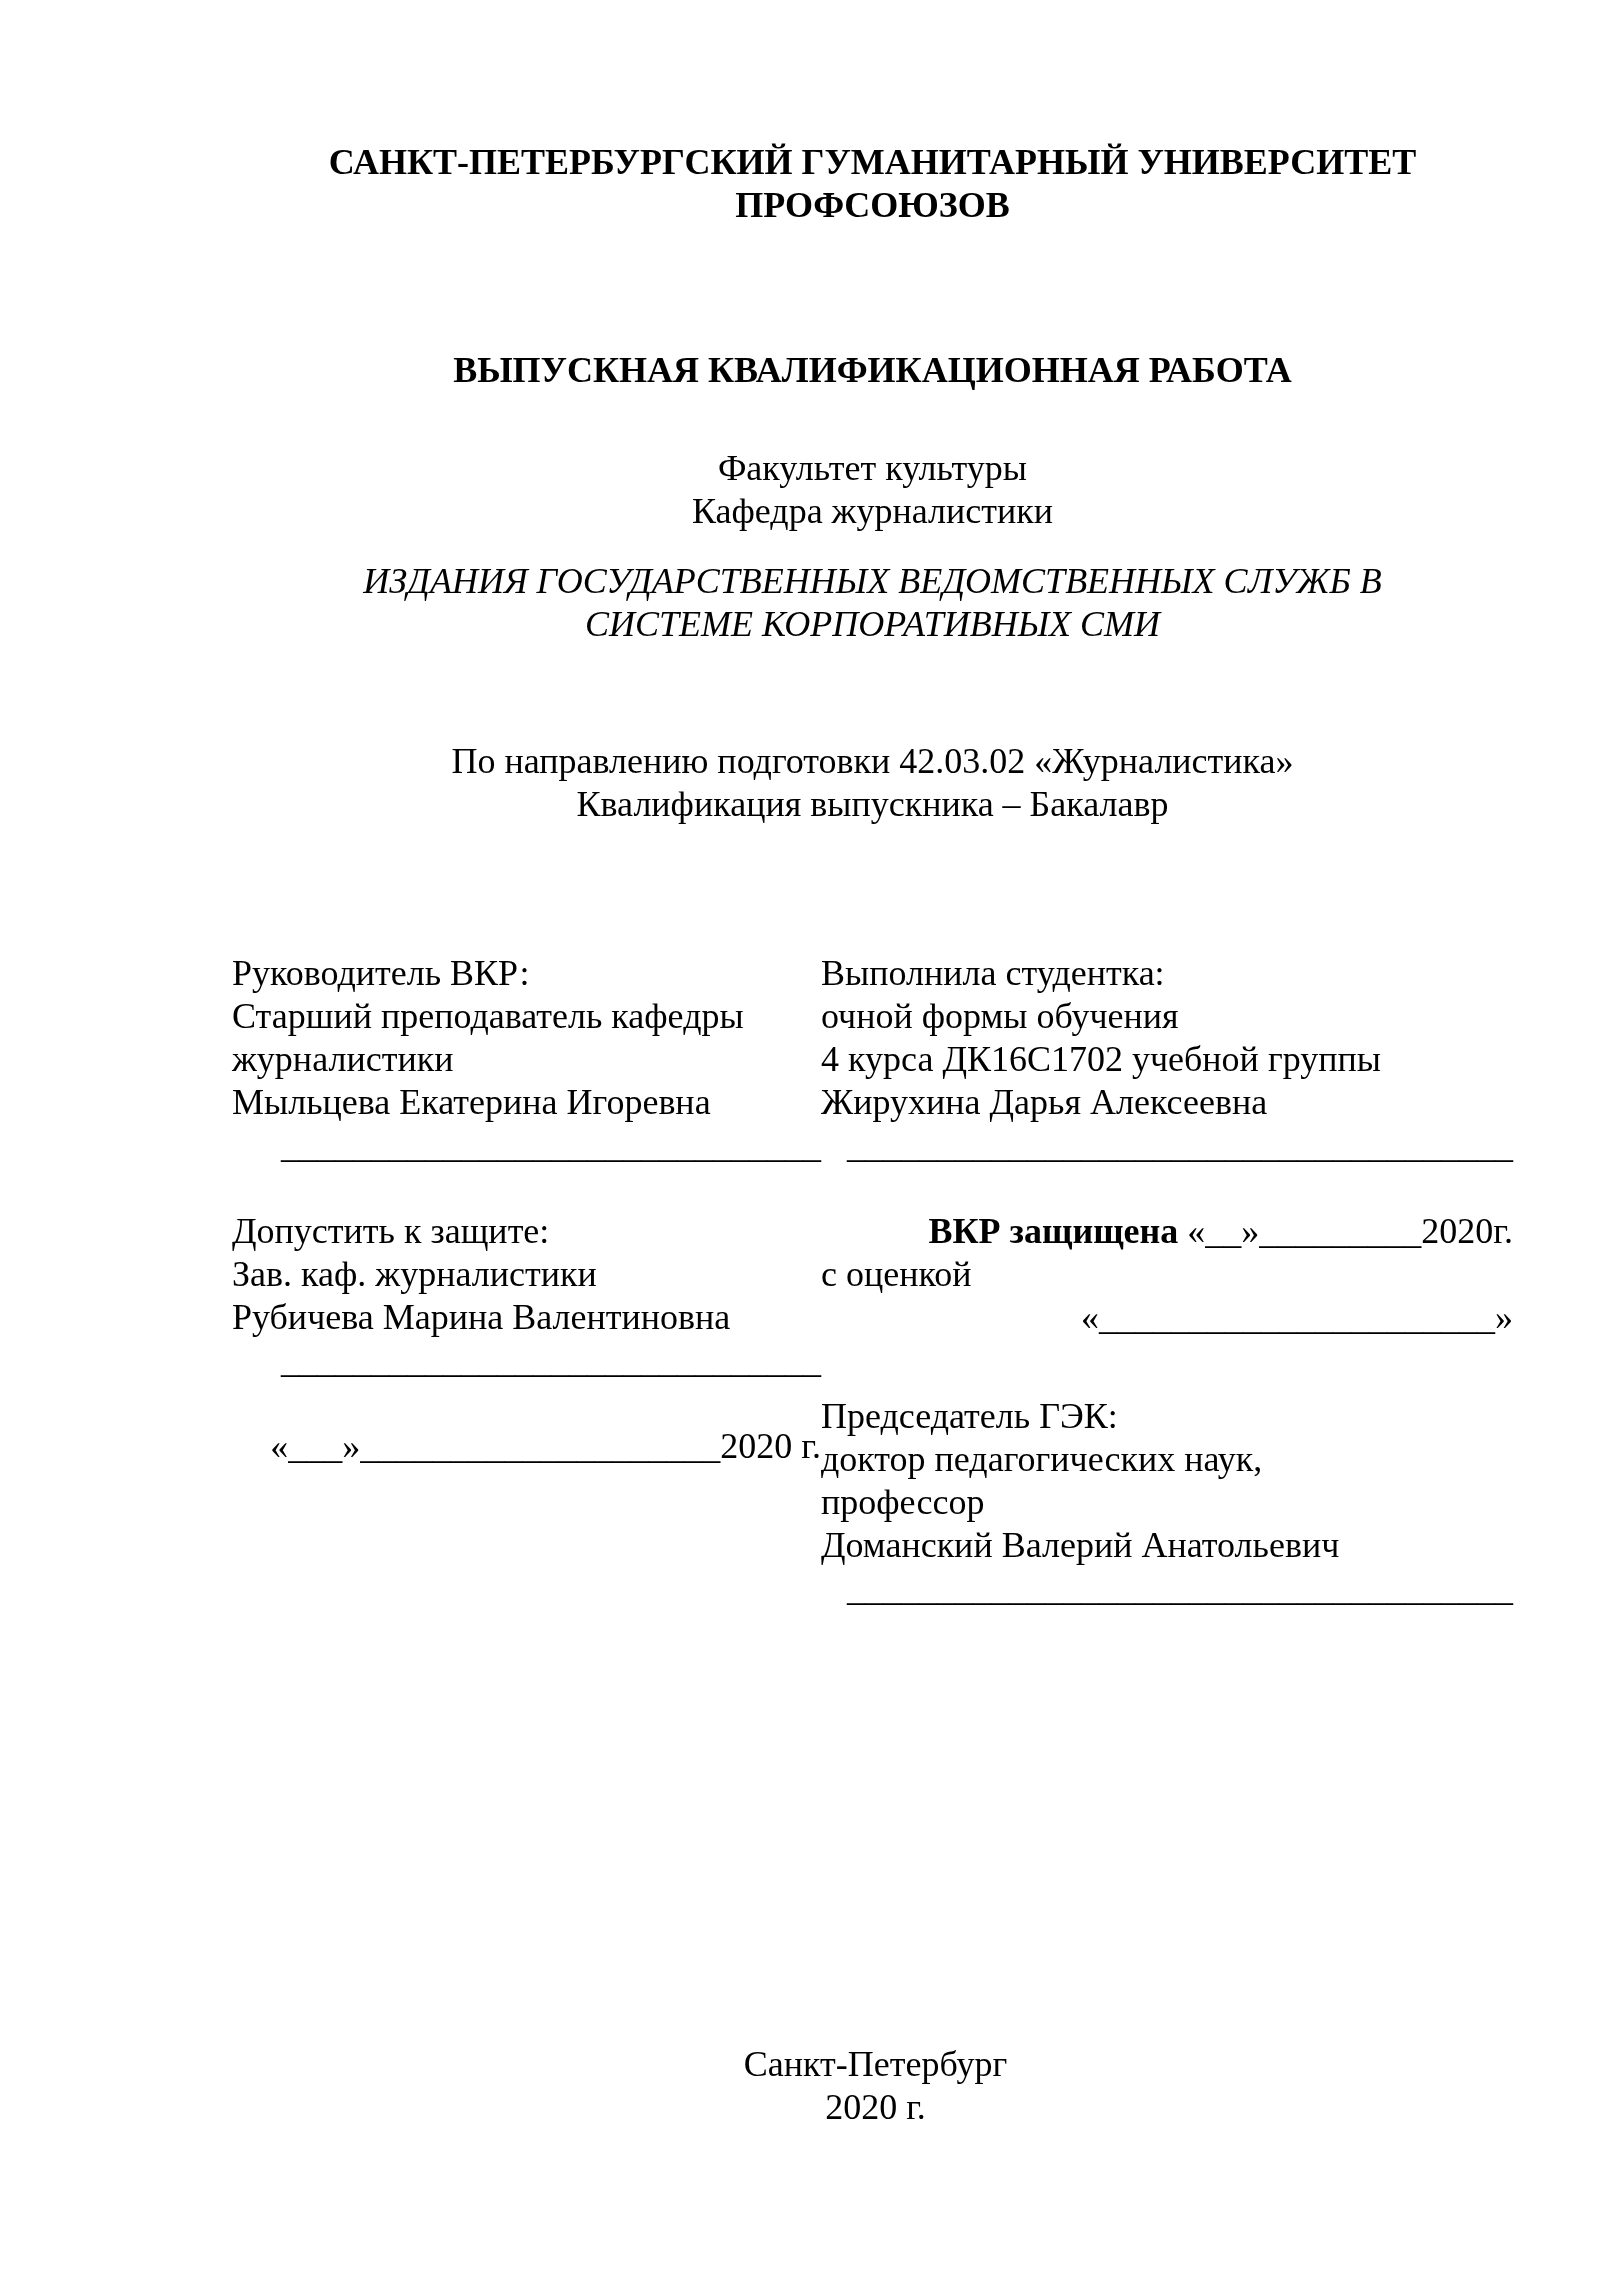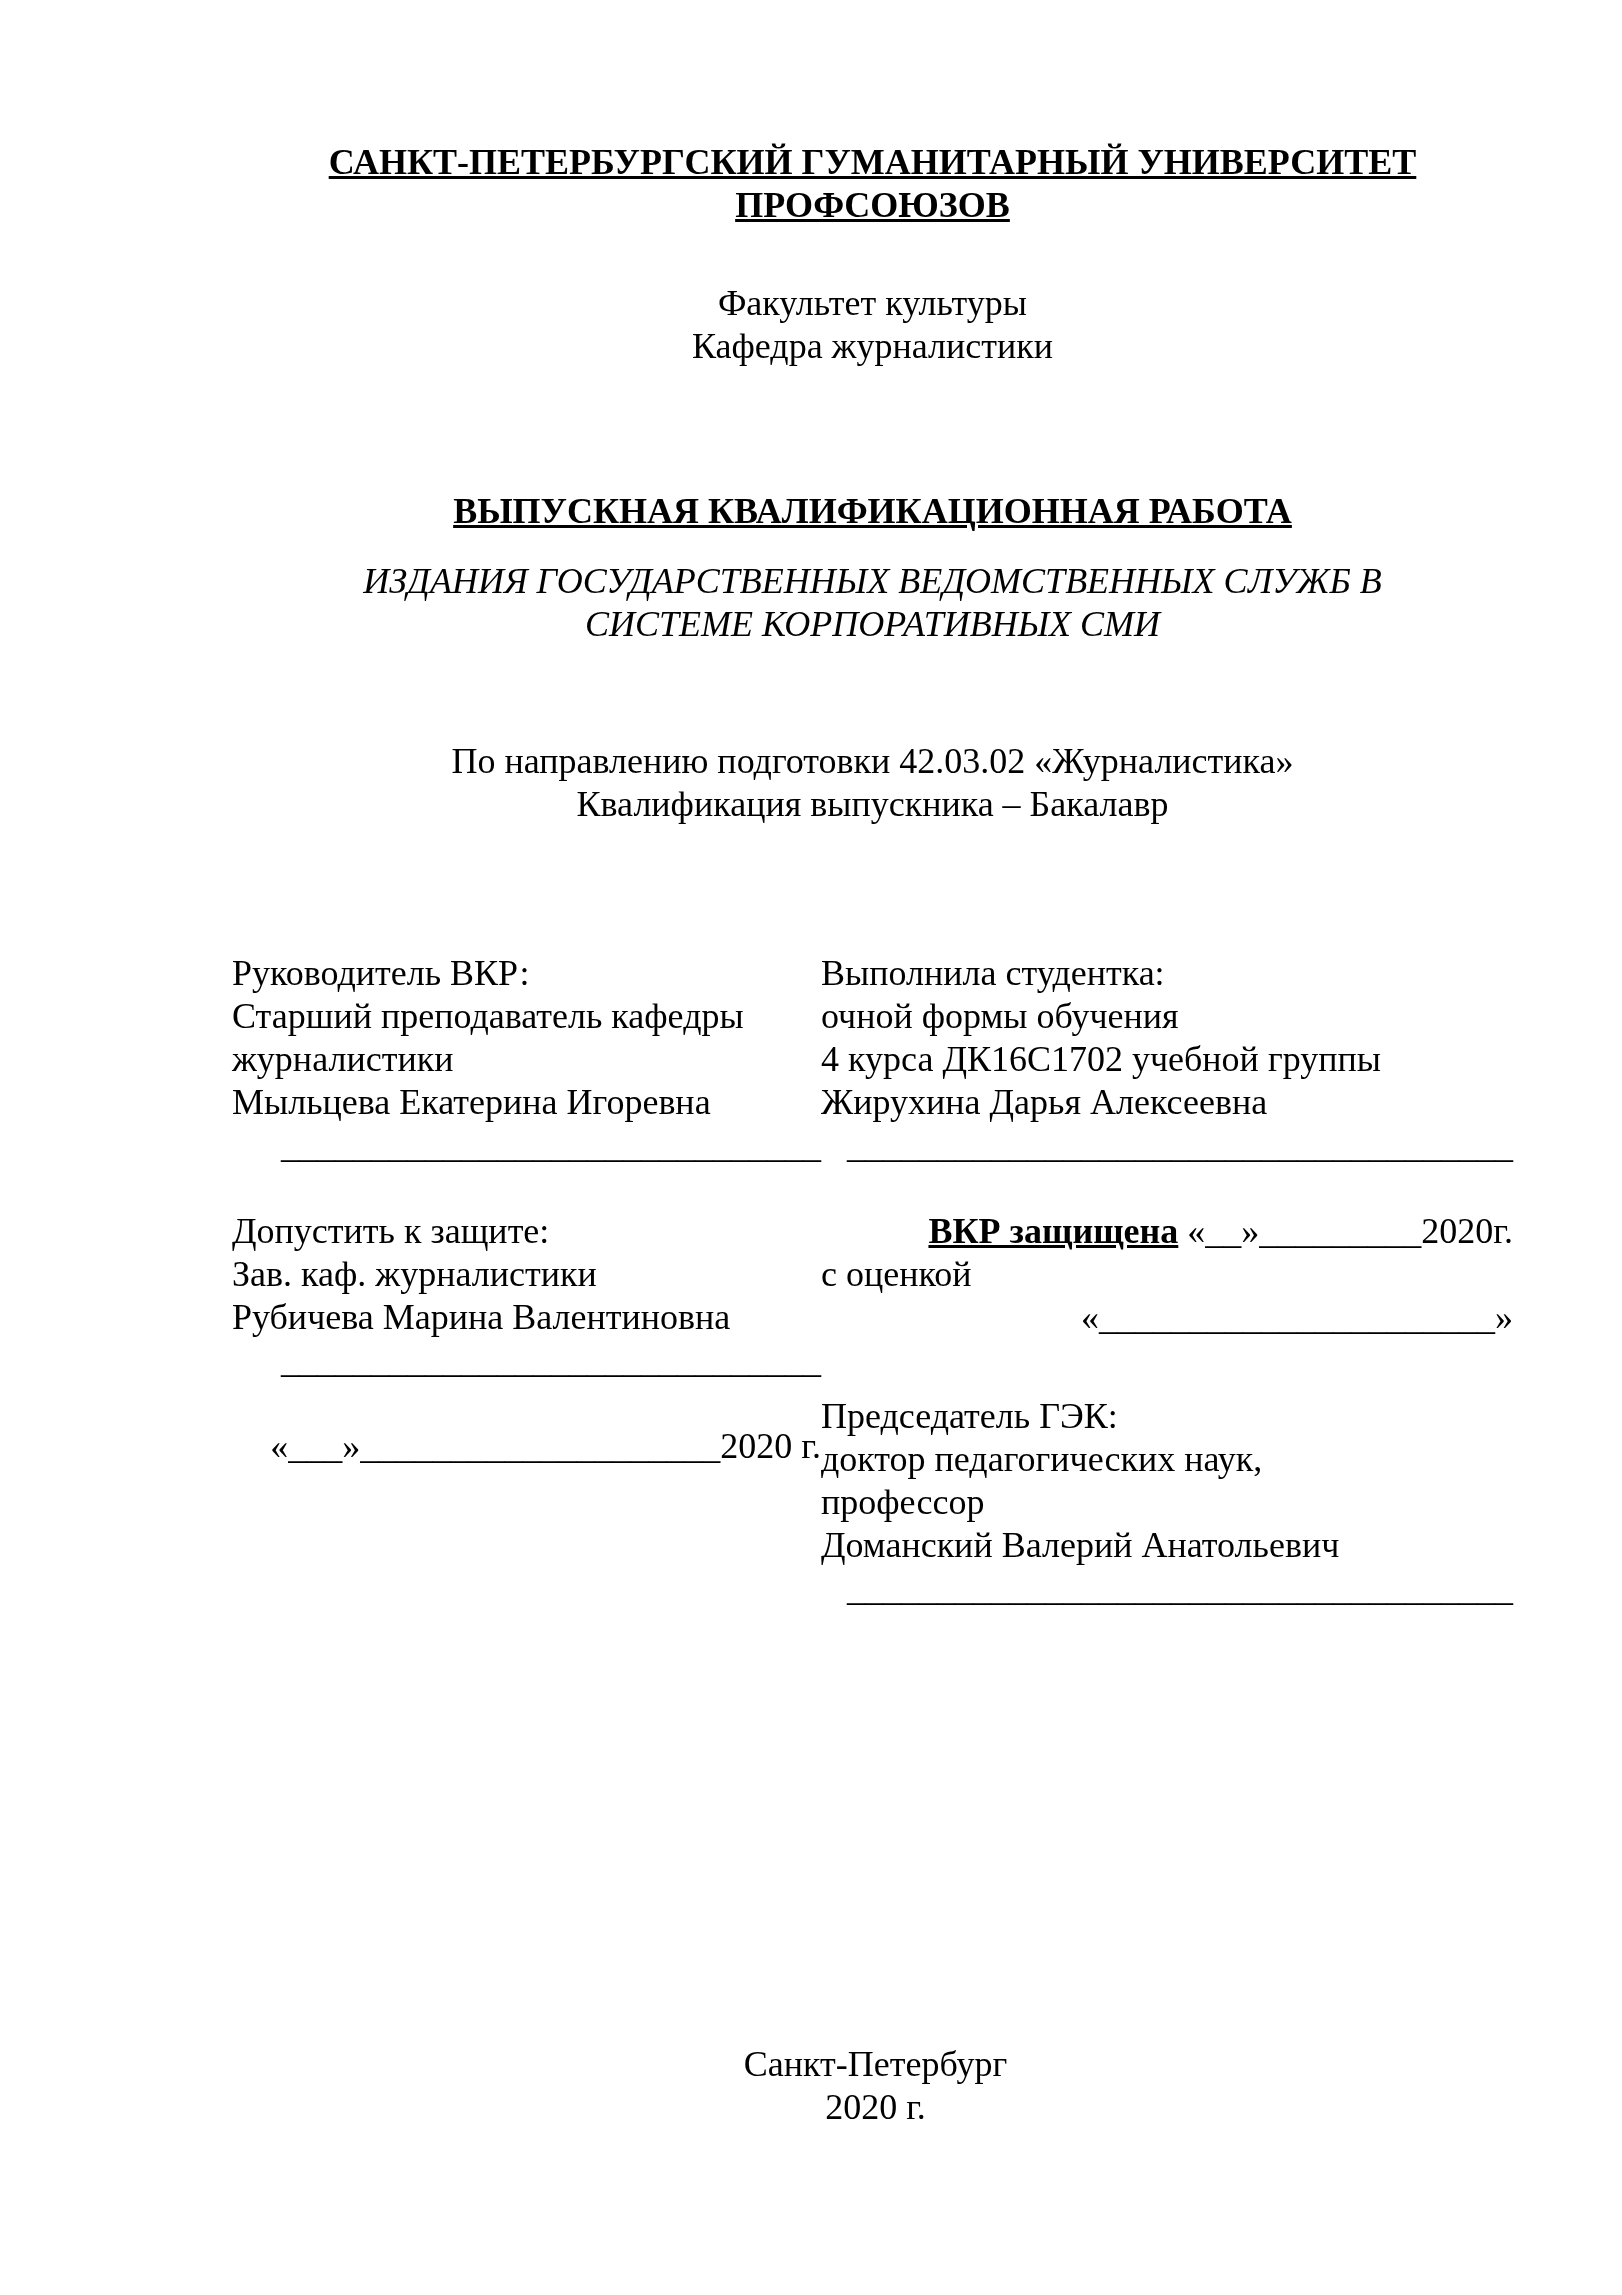--- a/index.html
+++ b/index.html
@@ -15,21 +15,21 @@
     color: #000000;
     font-family: "Liberation Serif", "DejaVu Serif", serif;
     font-size: 36px;
     line-height: 43px;
     overflow: hidden;
   }
   .content {
     padding: 141px 110px 0 232px;
   }
   .center { text-align: center; }
-  .bold { font-weight: bold; text-decoration: underline; }
+  .bold { font-weight: bold; }
 
   .faculty-block   { margin-top: 55px; }
   .worktype-block  { margin-top: 122px; }
   .title-block     { margin-top: 27px; font-style: italic; }
   .direction-block { margin-top: 94px; }
 
   .columns {
     display: flex;
     margin-top: 126px;
     align-items: flex-start;
@@ -58,26 +58,26 @@
 <body>
 
 <div class="page">
   <div class="content">
 
     <div class="center bold">
       <div>САНКТ-ПЕТЕРБУРГСКИЙ ГУМАНИТАРНЫЙ УНИВЕРСИТЕТ</div>
       <div>ПРОФСОЮЗОВ</div>
     </div>
 
+    <div class="center bold worktype-block">ВЫПУСКНАЯ КВАЛИФИКАЦИОННАЯ РАБОТА</div>
+
     <div class="center faculty-block">
       <div>Факультет культуры</div>
       <div>Кафедра журналистики</div>
     </div>
-
-    <div class="center bold worktype-block">ВЫПУСКНАЯ КВАЛИФИКАЦИОННАЯ РАБОТА</div>
 
     <div class="center title-block">
       <div>ИЗДАНИЯ ГОСУДАРСТВЕННЫХ ВЕДОМСТВЕННЫХ СЛУЖБ В</div>
       <div>СИСТЕМЕ КОРПОРАТИВНЫХ СМИ</div>
     </div>
 
     <div class="center direction-block">
       <div>По направлению подготовки 42.03.02 «Журналистика»</div>
       <div>Квалификация выпускника – Бакалавр</div>
     </div>

